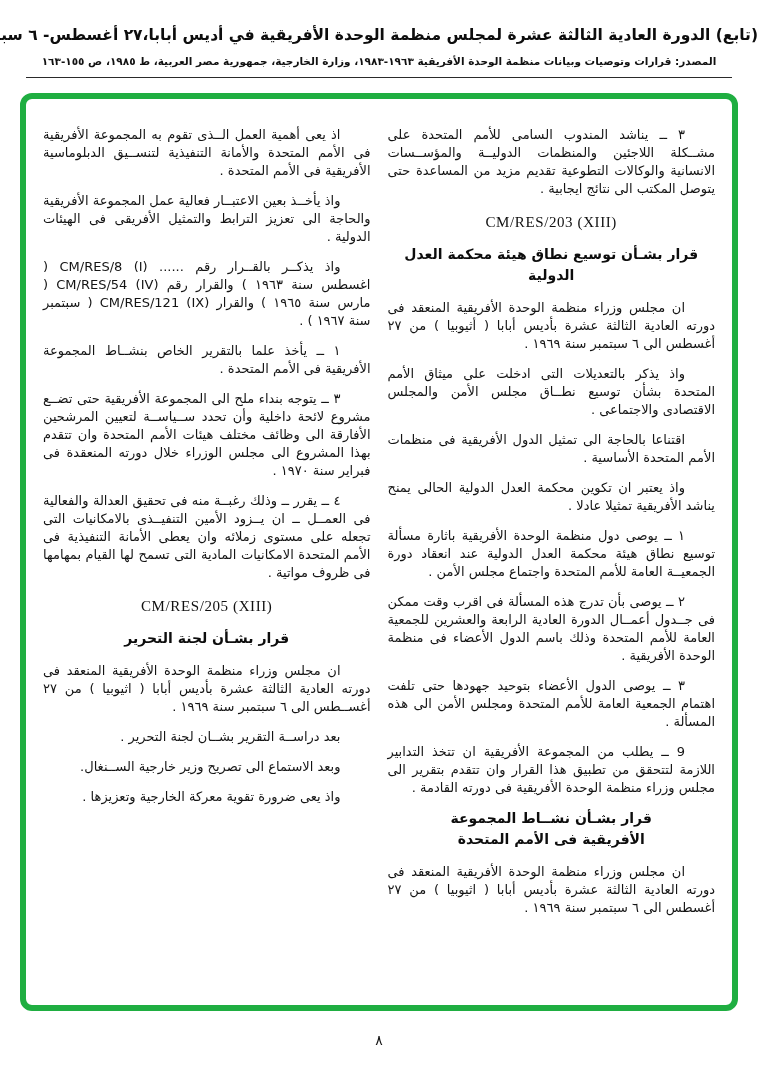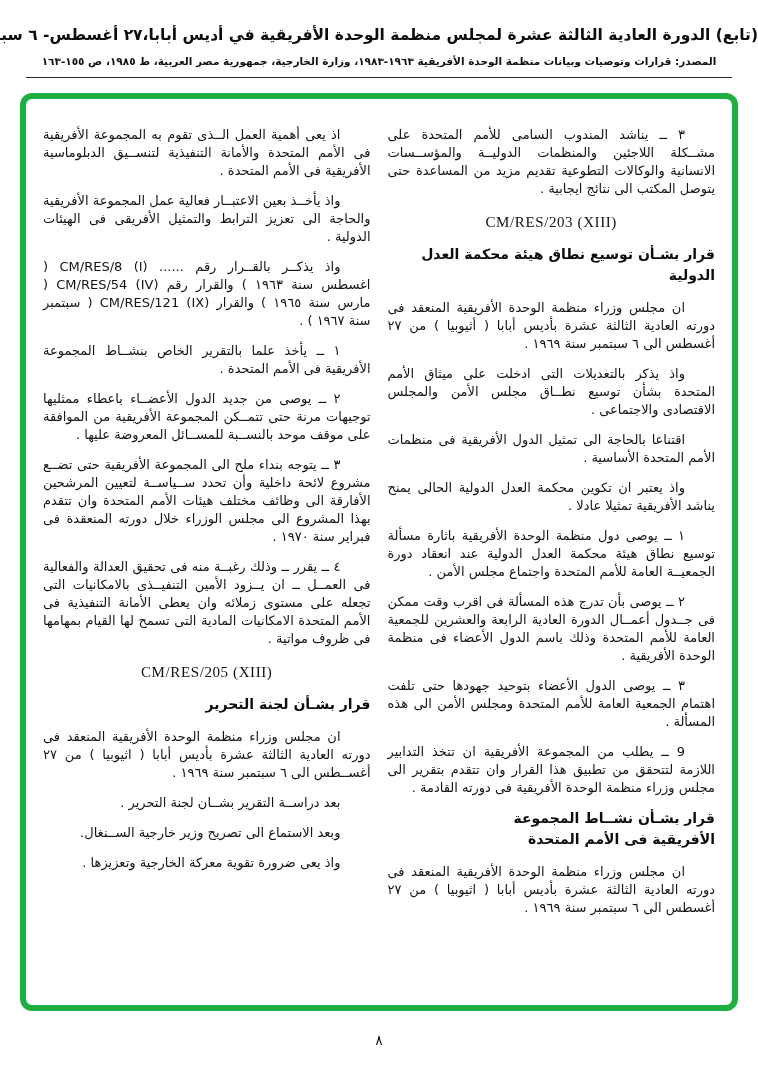--- a/index.html
+++ b/index.html
@@ -66,21 +66,21 @@
     font-size: 15px;
     letter-spacing: 0.6px;
     font-weight: 500;
     color: #111111;
     margin: 16px 0 13px 0;
   }
   .res-title {
     font-weight: bold;
     font-size: 14px;
     line-height: 21px;
-    text-align: right;
+    text-align: center;
     text-indent: 0;
     white-space: pre-line;
     margin: 0 0 13px 0;
     color: #0d0d0d;
   }
   .footer {
     position: absolute;
     left: 0; right: 0;
     top: 1032px;
     text-align: center;
@@ -117,21 +117,20 @@
         <div class="res-title">قرار بشـأن نشــاط المجموعة
 الأفريقية فى الأمم المتحدة</div>
         <p class="para">ان مجلس وزراء منظمة الوحدة الأفريقية المنعقد فى دورته العادية الثالثة عشرة بأديس أبابا ( اثيوبيا ) من ٢٧ أغسطس الى ٦ سبتمبر سنة ١٩٦٩ .</p>
       </div>
 
       <div class="column">
         <p class="para">اذ يعى أهمية العمل الــذى تقوم به المجموعة الأفريقية فى الأمم المتحدة والأمانة التنفيذية لتنســيق الدبلوماسية الأفريقية فى الأمم المتحدة .</p>
         <p class="para">واذ يأخــذ بعين الاعتبــار فعالية عمل المجموعة الأفريقية والحاجة الى تعزيز الترابط والتمثيل الأفريقى فى الهيئات الدولية .</p>
         <p class="para">واذ يذكــر بالقــرار رقم ...... CM/RES/8 (I) ( اغسطس سنة ١٩٦٣ ) والقرار رقم CM/RES/54 (IV) ( مارس سنة ١٩٦٥ ) والقرار CM/RES/121 (IX) ( سبتمبر سنة ١٩٦٧ ) .</p>
         <p class="para">١ ــ يأخذ علما بالتقرير الخاص بنشــاط المجموعة الأفريقية فى الأمم المتحدة .</p>
-        <p class="para">٢ ــ يوصى من جديد الدول الأعضــاء باعطاء ممثليها توجيهات مرنة حتى تتمــكن المجموعة الأفريقية من الموافقة على موقف موحد بالنســبة للمســائل المعروضة عليها .</p>
         <p class="para">٣ ــ يتوجه بنداء ملح الى المجموعة الأفريقية حتى تضــع مشروع لائحة داخلية وأن تحدد ســياســة لتعيين المرشحين الأفارقة الى وظائف مختلف هيئات الأمم المتحدة وان تتقدم بهذا المشروع الى مجلس الوزراء خلال دورته المنعقدة فى فبراير سنة ١٩٧٠ .</p>
         <p class="para">٤ ــ يقرر ــ وذلك رغبــة منه فى تحقيق العدالة والفعالية فى العمــل ــ ان يــزود الأمين التنفيــذى بالامكانيات التى تجعله على مستوى زملائه وان يعطى الأمانة التنفيذية فى الأمم المتحدة الامكانيات المادية التى تسمح لها القيام بمهامها فى ظروف مواتية .</p>
         <div class="code">CM/RES/205 (XIII)</div>
         <div class="res-title">قرار بشـأن لجنة التحرير</div>
         <p class="para">ان مجلس وزراء منظمة الوحدة الأفريقية المنعقد فى دورته العادية الثالثة عشرة بأديس أبابا ( اثيوبيا ) من ٢٧ أغســطس الى ٦ سبتمبر سنة ١٩٦٩ .</p>
         <p class="para">بعد دراســة التقرير بشــان لجنة التحرير .</p>
         <p class="para">وبعد الاستماع الى تصريح وزير خارجية الســنغال.</p>
         <p class="para">واذ يعى ضرورة تقوية معركة الخارجية وتعزيزها .</p>
       </div>
 

